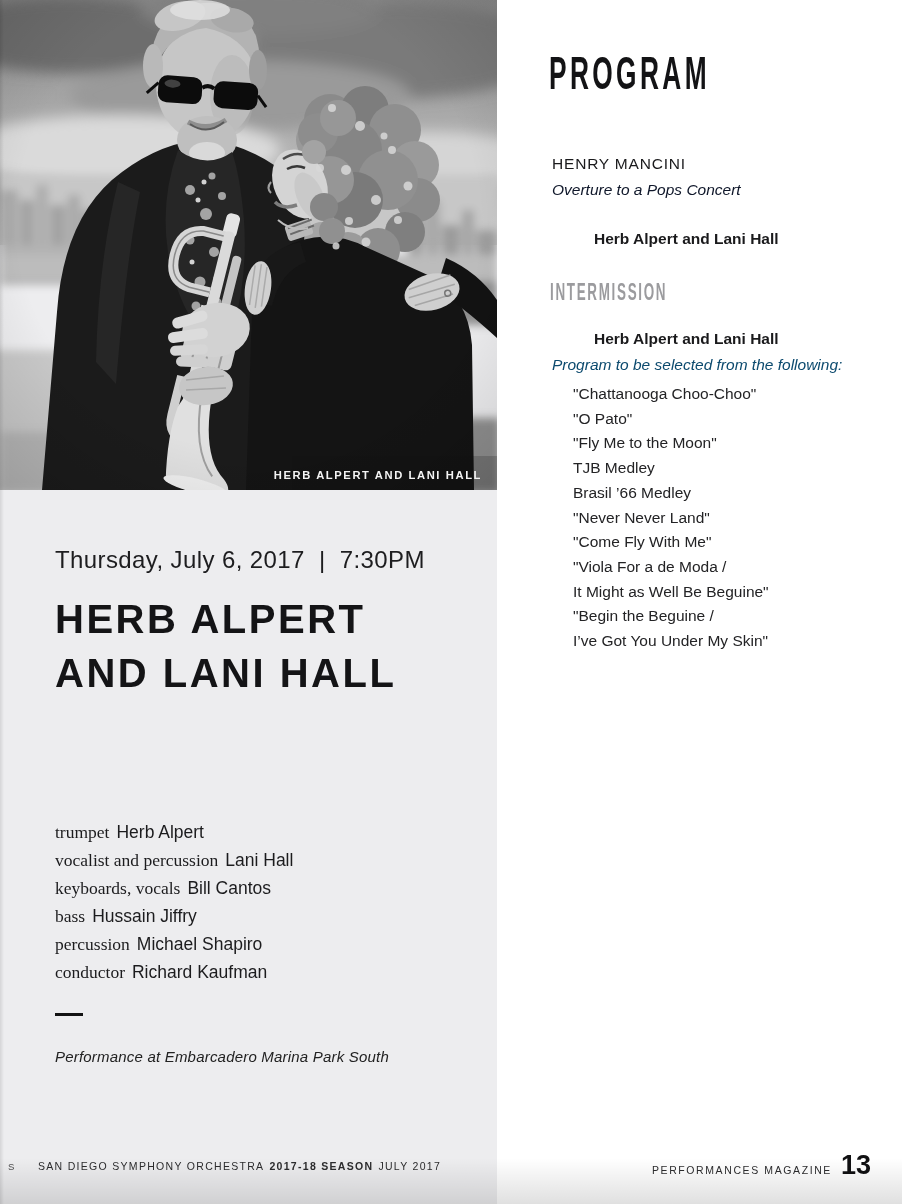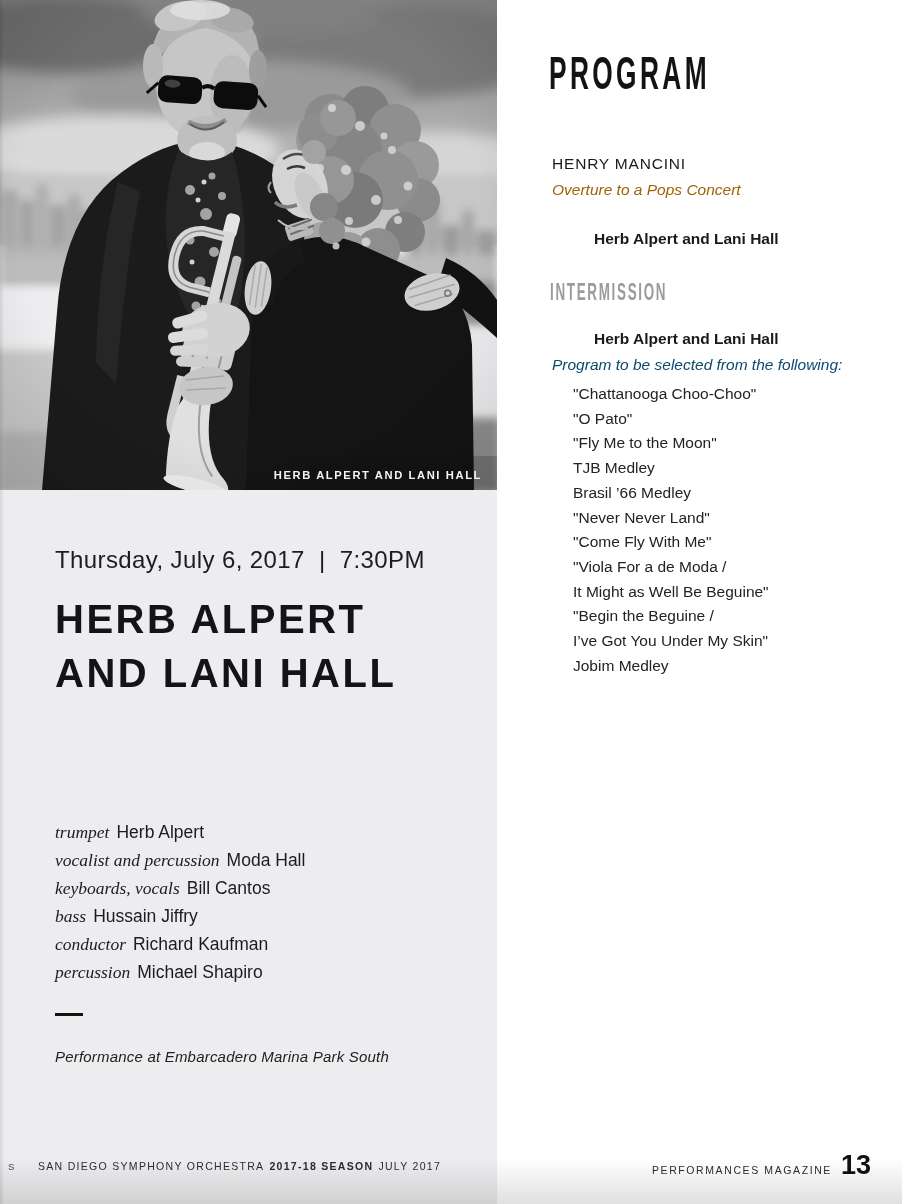--- a/index.html
+++ b/index.html
@@ -5,28 +5,28 @@
   html,body{margin:0;padding:0;background:#ffffff;}
   .page{position:relative;width:902px;height:1204px;overflow:hidden;background:#ffffff;
         font-family:"Liberation Sans",sans-serif;color:#1b1b1d;}
   .left-panel{position:absolute;left:0;top:0;width:497px;height:1204px;background:var(--panel-bg,#ededef);}
   .photo{position:absolute;left:0;top:0;width:497px;height:490px;}
   .photo svg{display:block;}
   .date{position:absolute;left:55px;top:546px;font-size:24px;letter-spacing:.4px;color:#1d1d1f;white-space:pre;}
   .title{position:absolute;left:55px;top:592px;margin:0;font-size:40px;font-weight:700;
          letter-spacing:2.5px;line-height:54px;color:#141416;}
   .credits{position:absolute;left:55px;top:818px;font-size:17.5px;line-height:28px;color:#1c1c1e;}
-  .credit-row .role{font-family:"Liberation Serif",serif;font-style:italic;margin-right:7px;}
+  .credit-row .role{font-family:"Liberation Serif",serif;margin-right:7px;}
   .rule{position:absolute;left:55px;top:1013px;width:28px;height:3px;background:#131313;}
   .venue{position:absolute;left:55px;top:1048px;font-style:italic;font-size:15px;letter-spacing:.2px;color:#222;}
   .condensed{display:inline-block;transform:scaleX(.56);transform-origin:0 50%;font-weight:700;white-space:nowrap;}
   .program-heading{position:absolute;left:549px;top:48px;font-size:47px;line-height:50px;color:#131315;}
   .program-heading .condensed{letter-spacing:6px;}
   .composer{position:absolute;left:552px;top:155px;font-size:15.5px;font-weight:400;letter-spacing:.8px;color:#1a1a1c;}
-  .work{position:absolute;left:552px;top:181px;font-size:15.5px;font-style:italic;color:#a16207;}
+  .work{position:absolute;left:552px;top:181px;font-size:15.5px;font-style:italic;color:#0f172a;}
   .performers1{position:absolute;left:594px;top:230px;font-size:15.5px;font-weight:700;color:#1a1a1c;}
   .intermission{position:absolute;left:550px;top:280px;font-size:24px;line-height:24px;color:var(--intermission-gray,#9b9b9e);}
   .intermission .condensed{letter-spacing:3px;}
   .performers2{position:absolute;left:594px;top:330px;font-size:15.5px;font-weight:700;color:#1a1a1c;}
   .selection-note{position:absolute;left:552px;top:356px;font-size:15.5px;font-style:italic;color:#0c4a6e;}
   .songs{position:absolute;left:573px;top:382px;font-size:15.5px;line-height:24.7px;color:#232325;}
   .footer-mark{position:absolute;left:8px;top:1161px;font-size:9.5px;letter-spacing:1px;color:#4c4c4e;}
   .footer-left{position:absolute;left:38px;top:1160px;display:flex;gap:5px;font-size:10.5px;
                letter-spacing:1.3px;color:#2c2c2e;}
   .footer-left .b{font-weight:700;}
@@ -244,25 +244,25 @@
 
     <div class="date">Thursday, July 6, 2017  |  7:30PM</div>
 
     <h1 class="title">
       <div>HERB ALPERT</div>
       <div>AND LANI HALL</div>
     </h1>
 
     <div class="credits">
       <div class="credit-row"><span class="role">trumpet</span><span class="name">Herb Alpert</span></div>
-      <div class="credit-row"><span class="role">vocalist and percussion</span><span class="name">Moda Hall</span></div>
+      <div class="credit-row"><span class="role">vocalist and percussion</span><span class="name">Lani Hall</span></div>
       <div class="credit-row"><span class="role">keyboards, vocals</span><span class="name">Bill Cantos</span></div>
       <div class="credit-row"><span class="role">bass</span><span class="name">Hussain Jiffry</span></div>
+      <div class="credit-row"><span class="role">percussion</span><span class="name">Michael Shapiro</span></div>
       <div class="credit-row"><span class="role">conductor</span><span class="name">Richard Kaufman</span></div>
-      <div class="credit-row"><span class="role">percussion</span><span class="name">Michael Shapiro</span></div>
     </div>
 
     <div class="rule"></div>
     <div class="venue">Performance at Embarcadero Marina Park South</div>
   </div>
 
   <div>
     <div class="program-heading"><span class="condensed">PROGRAM</span></div>
     <div class="composer">HENRY MANCINI</div>
     <div class="work">Overture to a Pops Concert</div>
@@ -275,21 +275,20 @@
       <div>"O Pato"</div>
       <div>"Fly Me to the Moon"</div>
       <div>TJB Medley</div>
       <div>Brasil ’66 Medley</div>
       <div>"Never Never Land"</div>
       <div>"Come Fly With Me"</div>
       <div>"Viola For a de Moda /</div>
       <div>It Might as Well Be Beguine"</div>
       <div>"Begin the Beguine /</div>
       <div>I’ve Got You Under My Skin"</div>
-      <div>Jobim Medley</div>
     </div>
   </div>
 
   <div class="footer-mark">S</div>
   <div class="footer-left">
     <span>SAN DIEGO SYMPHONY ORCHESTRA</span>
     <span class="b">2017-18 SEASON</span>
     <span>JULY 2017</span>
   </div>
   <div class="footer-right">

